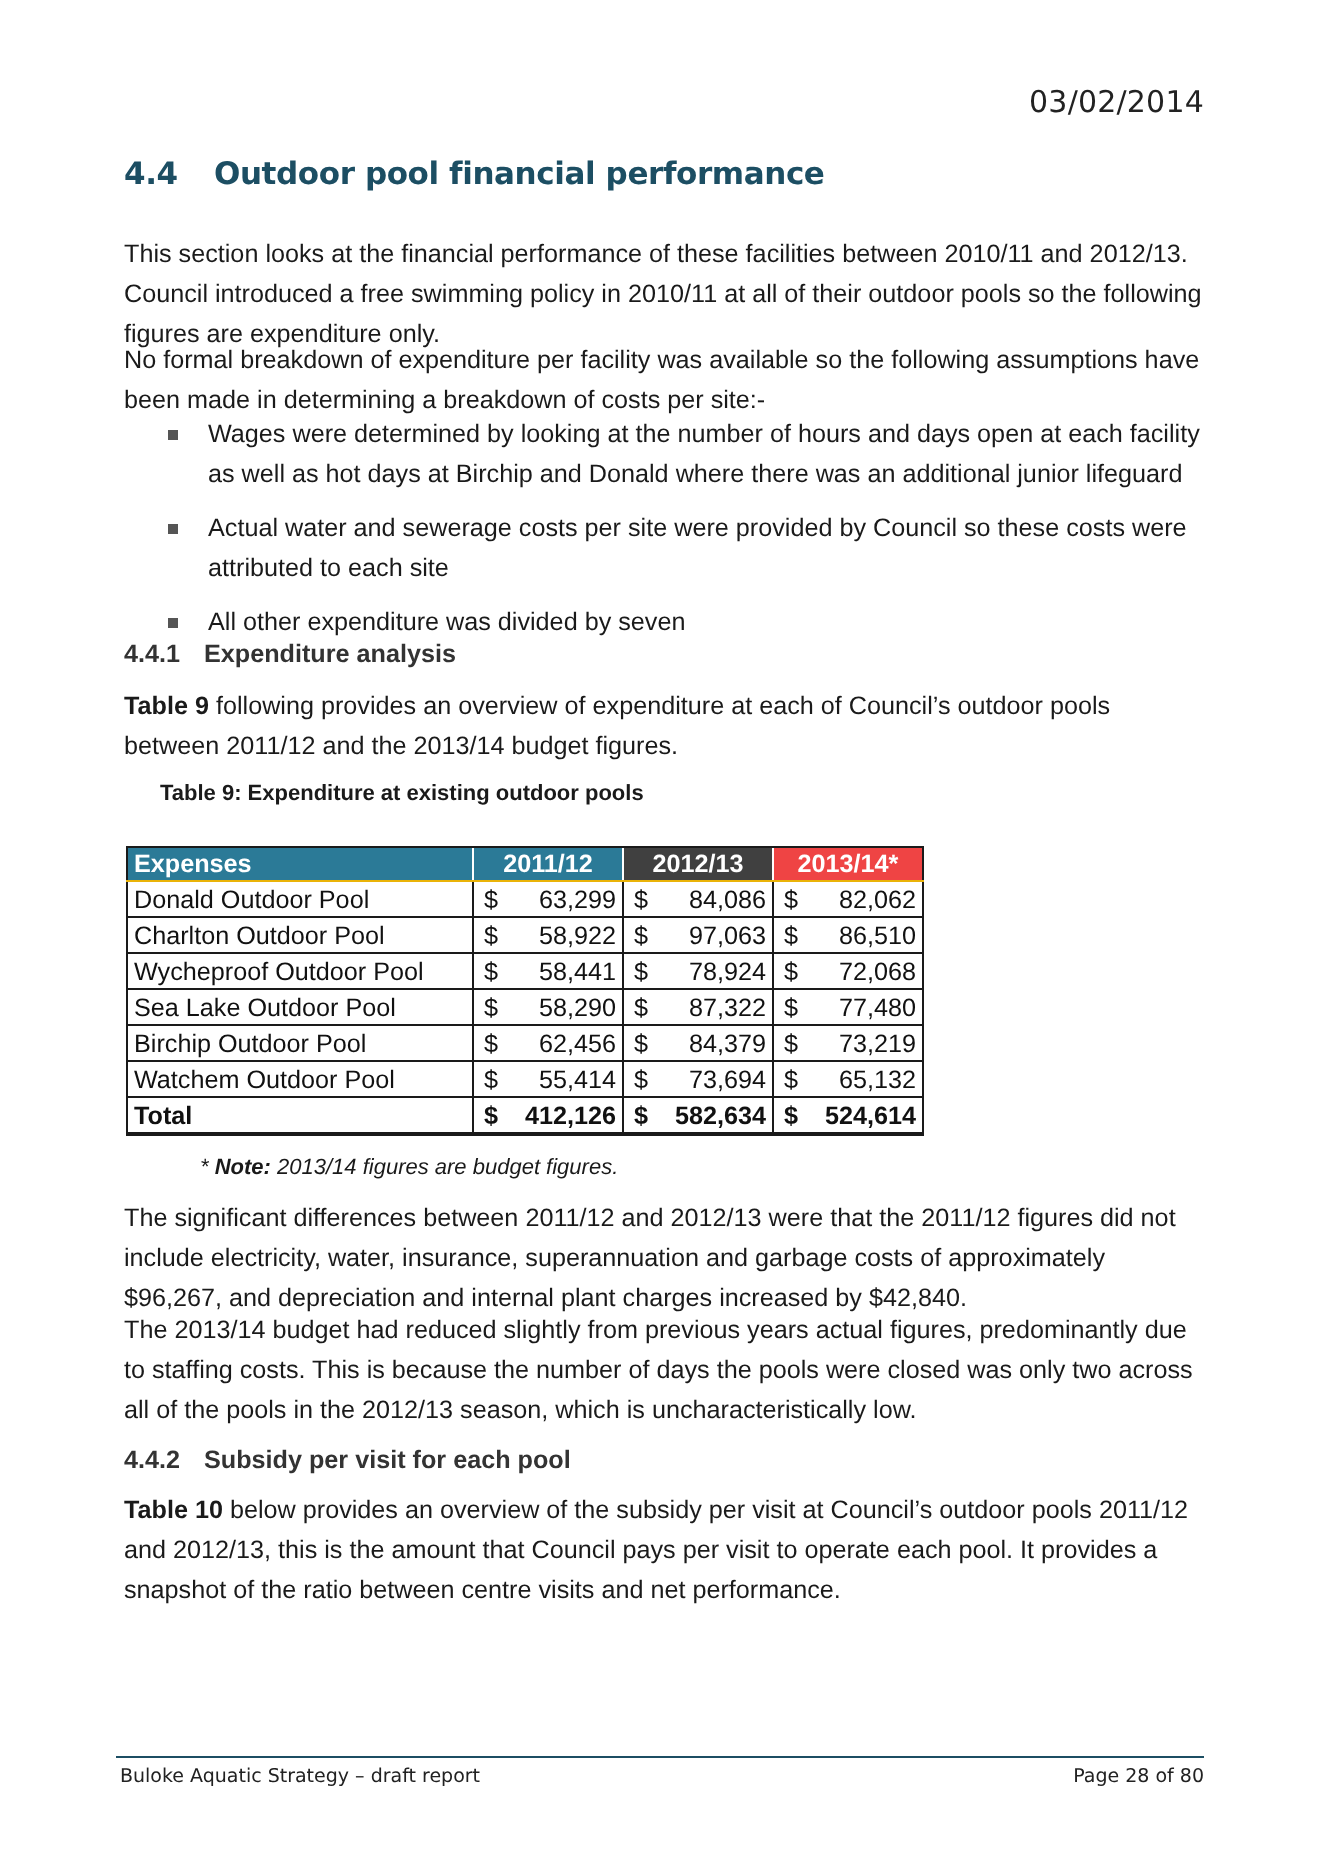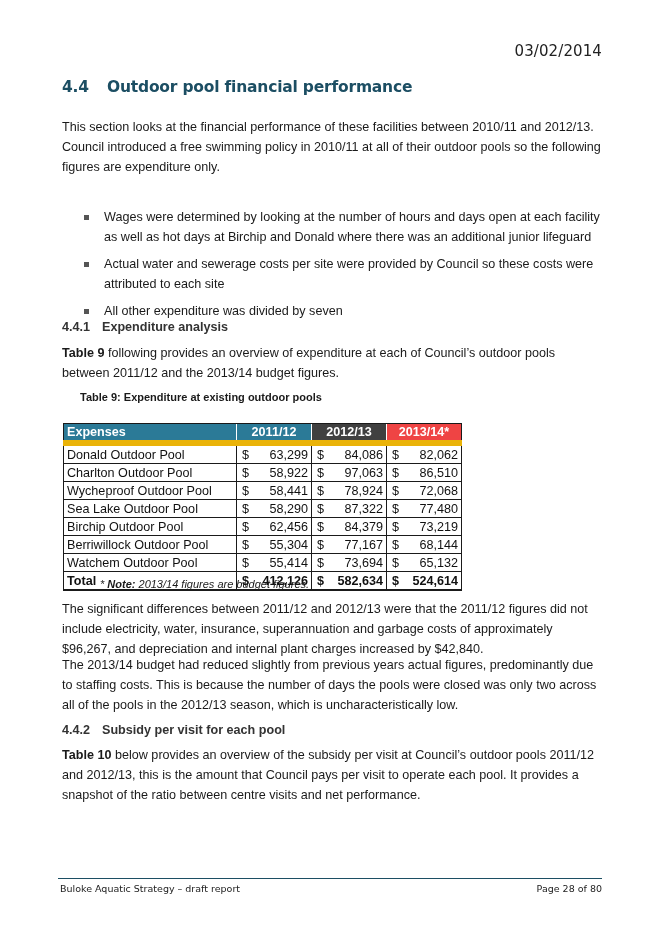--- a/index.html
+++ b/index.html
@@ -101,21 +101,21 @@
       color: #111;
     }
     table.exp th {
       background: #2b7a97;
       color: #ffffff;
       font-weight: bold;
       height: 16px;
       padding: 0 3px;
       border-left: 1px solid #ffffff;
       border-top: 1px solid #1a1a1a;
-      border-bottom: 6px solid #eab308;
+      border-bottom: 1px solid #eab308;
       line-height: 16px;
     }
     table.exp th.first {
       text-align: left;
       border-left: 1px solid #1a1a1a;
       width: 160px;
     }
     table.exp th.last { border-right: 1px solid #1a1a1a; }
     table.exp td {
       height: 17px;
@@ -184,20 +184,21 @@
 
 <div class="page">
 
   <div class="date">03/02/2014</div>
 
   <div class="h2">
     <span class="num">4.4</span><span>Outdoor pool financial performance</span>
   </div>
 
   <div class="body-text p1">This section looks at the financial performance of these facilities between 2010/11 and 2012/13. Council introduced a free swimming policy in 2010/11 at all of their outdoor pools so the following figures are expenditure only.</div>
+  <div class="body-text p2">No formal breakdown of expenditure per facility was available so the following assumptions have been made in determining a breakdown of costs per site:-</div>
 
   <ul class="bullets">
     <li><span class="bullet"></span><span>Wages were determined by looking at the number of hours and days open at each facility as well as hot days at Birchip and Donald where there was an additional junior lifeguard</span></li>
     <li><span class="bullet"></span><span>Actual water and sewerage costs per site were provided by Council so these costs were attributed to each site</span></li>
     <li><span class="bullet"></span><span>All other expenditure was divided by seven</span></li>
   </ul>
 
   <div class="h3 h3a">
     <span class="num">4.4.1</span><span>Expenditure analysis</span>
   </div>
@@ -315,41 +316,20 @@
             </div>
           </td>
           <td class="val">
             <div class="valcell">
               <span>$</span>
               <span>73,219</span>
             </div>
           </td>
         </tr>
         <tr>
-          <td class="name">Berriwillock Outdoor Pool</td>
-          <td class="val">
-            <div class="valcell">
-              <span>$</span>
-              <span>55,304</span>
-            </div>
-          </td>
-          <td class="val">
-            <div class="valcell">
-              <span>$</span>
-              <span>77,167</span>
-            </div>
-          </td>
-          <td class="val">
-            <div class="valcell">
-              <span>$</span>
-              <span>68,144</span>
-            </div>
-          </td>
-        </tr>
-        <tr>
           <td class="name">Watchem Outdoor Pool</td>
           <td class="val">
             <div class="valcell">
               <span>$</span>
               <span>55,414</span>
             </div>
           </td>
           <td class="val">
             <div class="valcell">
               <span>$</span>

